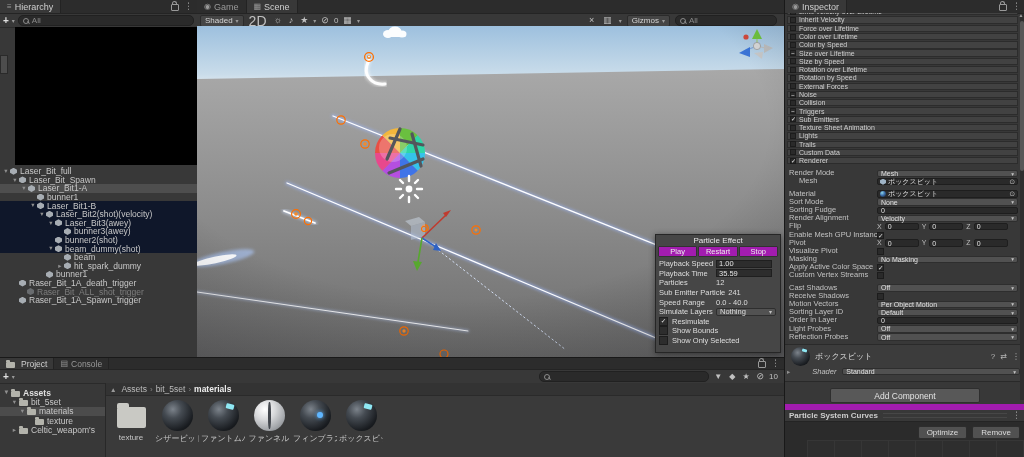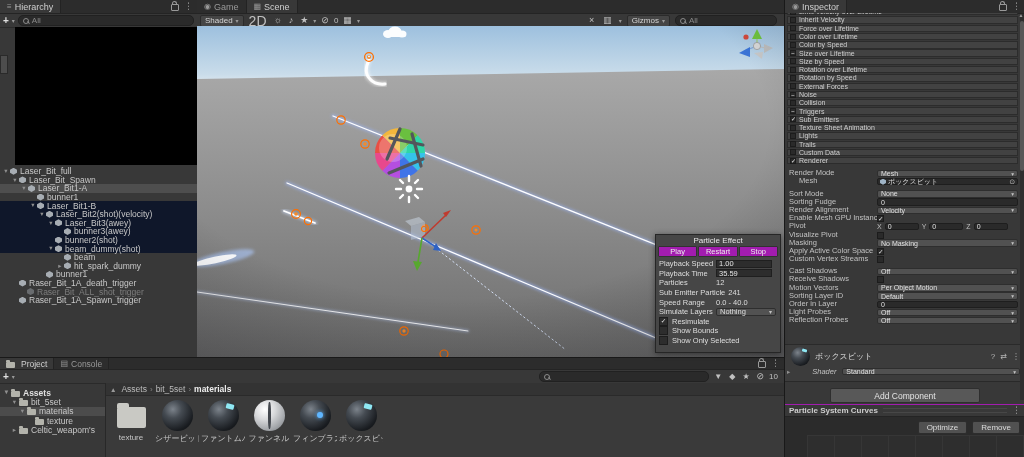--- a/index.html
+++ b/index.html
@@ -78,21 +78,21 @@
   #mat-row1{display:flex;align-items:center;gap:5px;padding:2px 5px 0 6px;}
   #mat-thumb{width:19px;height:19px;flex:none;}
   #mat-name{font-size:8px;color:#dcdcdc;flex:1;}
   .mat-ic{font-size:8px;color:#b5b5b5;line-height:1;}
   #mat-row2{display:flex;align-items:center;gap:4px;padding:1px 5px 0 2px;}
   #mat-fold{font-size:6.5px;color:#8f8f8f;}
   #shader-label{font-size:7.5px;color:#c2c2c2;width:44px;padding-left:18px;box-sizing:border-box;font-style:italic;}
   #shader-dd{flex:1;}
   #addcomp-row{position:absolute;top:388px;left:0;right:0;display:flex;justify-content:center;}
   #addcomp{width:148px;height:13px;background:#585858;border:1px solid #2e2e2e;border-radius:2px;display:flex;align-items:center;justify-content:center;font-size:8.5px;color:#e4e4e4;}
-  #curves{position:absolute;top:404px;left:0;right:0;bottom:0;background:#2b2b2b;border-top:1px solid #a21caf;}
+  #curves{position:absolute;top:404px;left:0;right:0;bottom:0;background:#2b2b2b;border-top:6px solid #a21caf;}
   #curves-head{height:11px;background:#383838;display:flex;align-items:center;padding:0 4px;border-bottom:1px solid #242424;}
   #curves-title{font-size:8px;font-weight:bold;color:#cdcdcd;white-space:nowrap;}
   .drag-lines{flex:1;height:3px;border-top:1px solid #474747;border-bottom:1px solid #474747;margin:0 5px;}
   #curves-btns{position:absolute;top:16px;right:5px;display:flex;gap:5px;}
   .cv-btn{height:11px;padding:0 8px;background:#515151;border:1px solid #2d2d2d;border-radius:2px;display:flex;align-items:center;font-size:8px;color:#dcdcdc;}
   #curves-grid{position:absolute;left:22px;top:30px;right:0;bottom:0;background:#2e2e2e;
      background-image:repeating-linear-gradient(to right,#363636 0 1px,transparent 1px 27px),
                       repeating-linear-gradient(to bottom,#363636 0 1px,transparent 1px 27px);}
   #insp-scroll{position:absolute;right:1px;top:14px;width:4px;height:386px;background:#2e2e2e;}
   #insp-thumb{position:absolute;left:0;top:7px;width:4px;height:150px;background:#575757;border-radius:2px;}
@@ -571,20 +571,30 @@
         <div class="pctl">
           <div class="objfield">
             <span class="obj-mesh-icon"></span>
             <span>ボックスビット</span>
             <span class="objpick">⊙</span>
           </div>
         </div>
       </div>
       <div class="pgap"></div>
       <div class="prow">
+        <span class="plabel">Material</span>
+        <div class="pctl">
+          <div class="objfield">
+            <span class="obj-mat-icon"></span>
+            <span>ボックスビット</span>
+            <span class="objpick">⊙</span>
+          </div>
+        </div>
+      </div>
+      <div class="prow">
         <span class="plabel">Sort Mode</span>
         <div class="pctl">
           <div class="dropdown">
             <span>None</span>
             <span class="arr">▾</span>
           </div>
         </div>
       </div>
       <div class="prow">
         <span class="plabel">Sorting Fudge</span>
@@ -592,20 +602,31 @@
           <div class="pfield">0</div>
         </div>
       </div>
       <div class="prow">
         <span class="plabel">Render Alignment</span>
         <div class="pctl">
           <div class="dropdown">
             <span>Velocity</span>
             <span class="arr">▾</span>
           </div>
+        </div>
+      </div>
+      <div class="prow">
+        <span class="plabel">Flip</span>
+        <div class="pctl">
+          <span class="axis">X</span>
+          <div class="xfield">0</div>
+          <span class="axis">Y</span>
+          <div class="xfield">0</div>
+          <span class="axis">Z</span>
+          <div class="xfield">0</div>
         </div>
       </div>
       <div class="prow">
         <span class="plabel">Enable Mesh GPU Instancing</span>
         <div class="pctl">
           <span class="pcheckbox">✓</span>
         </div>
       </div>
       <div class="prow">
         <span class="plabel">Pivot</span>

